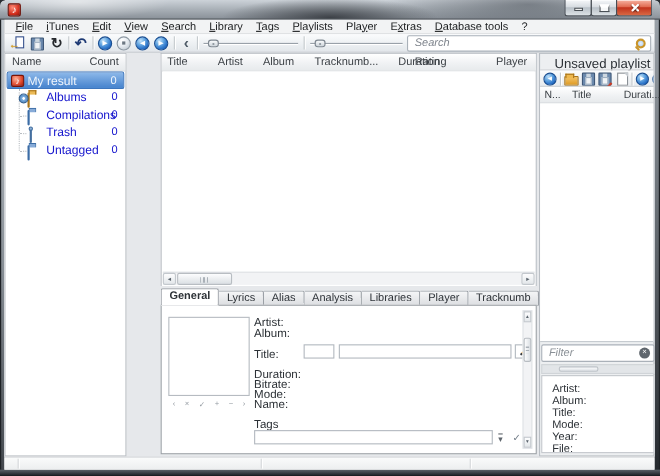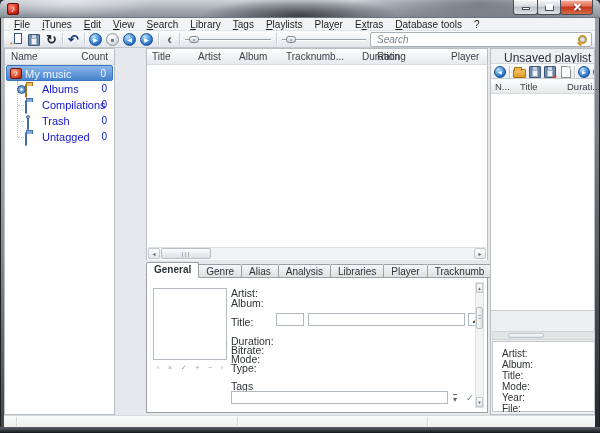--- a/index.html
+++ b/index.html
@@ -264,21 +264,21 @@
           <span style="right:6px">Count</span>
         </div>
         <div class="tree-lines"></div>
         <div class="tree-stub" style="top:40px"></div>
         <div class="tree-stub" style="top:56px"></div>
         <div class="tree-stub" style="top:72px"></div>
         <div class="tree-stub" style="top:88px"></div>
 
         <div class="tree-row sel" style="top:16px">
           <span class="ticon ic-note" style="left:3px">♪</span>
-          <span style="position:absolute;left:18px">My music</span>
+          <span style="position:absolute;left:18px">My result</span>
           <span class="cnt">0</span>
         </div>
         <div class="tree-row" style="top:32px">
           <span class="ticon ic-albums" style="left:19px"></span>
           <span style="position:absolute;left:36px">Albums</span>
           <span class="cnt">0</span>
         </div>
         <div class="tree-row" style="top:48px">
           <span class="ticon ic-folder" style="left:19px"></span>
           <span style="position:absolute;left:36px">Compilations</span>
@@ -309,21 +309,21 @@
         <div style="position:absolute;left:1px;right:1px;top:16px;bottom:13px;background:#fff;"></div>
         <div class="hscroll">
           <div class="sbtn" style="left:0">◂</div>
           <div class="sbtn" style="right:0">▸</div>
           <div class="sthumb" style="left:13px;width:50px"></div>
         </div>
       </div>
 
       <div class="tabstrip">
         <span class="tab active">General</span>
-        <span class="tab">Genre</span>
+        <span class="tab">Lyrics</span>
         <span class="tab">Alias</span>
         <span class="tab">Analysis result</span>
         <span class="tab">Libraries</span>
         <span class="tab">Player</span>
         <span class="tab">Tracknumb</span>
         <span class="tab">Equalizer</span>
       </div>
 
       <div class="tabcontent">
         <div class="artbox"></div>
@@ -341,21 +341,21 @@
         <span class="flabel" style="left:84px;top:38px">Title:</span>
         <input class="finput" style="left: 129px; top: 35px; width: 28px;" value="">
         <input class="finput" style="left: 161px; top: 35px; width: 157px;" value="">
         <span class="icon-editbox" style="left:321px;top:35px">
           <span class="pencil"></span>
         </span>
 
         <span class="flabel" style="left:84px;top:57px">Duration:</span>
         <span class="flabel" style="left:84px;top:66px">Bitrate:</span>
         <span class="flabel" style="left:84px;top:75px">Mode:</span>
-        <span class="flabel" style="left:84px;top:84px">Type:</span>
+        <span class="flabel" style="left:84px;top:84px">Name:</span>
         <span class="flabel" style="left:84px;top:102px">Tags</span>
         <input class="finput" style="left: 84px; top: 113px; width: 217px;" value="">
         <span class="tags-dd" style="left:306px;top:116px">▾</span>
         <span class="tags-ok" style="left:319px;top:115px">✓</span>
 
         <div class="vscroll">
           <div class="vbtn" style="top:0">▴</div>
           <div class="vbtn" style="bottom:0">▾</div>
           <div class="vthumb"></div>
         </div>
@@ -389,20 +389,24 @@
           <div class="tbtn" style="left:101px">
             <span class="orb" style="width:12px;height:12px;font-size:5px">▶</span>
           </div>
         </div>
         <div class="pl-head">
           <span style="left:4px">N...</span>
           <span style="left:29px">Title</span>
           <span style="left:76px">Durati...</span>
         </div>
         <div class="pl-list"></div>
+        <div class="filterbox">
+          <input type="text" placeholder="Filter" style="">
+          <span class="filter-clear">×</span>
+        </div>
         <div class="pl-strip">
             <div class="seg"></div>
           </div>
         <div class="pl-info">
           <div>Artist:</div>
           <div>Album:</div>
           <div>Title:</div>
           <div>Mode:</div>
           <div>Year:</div>
           <div>File:</div>

